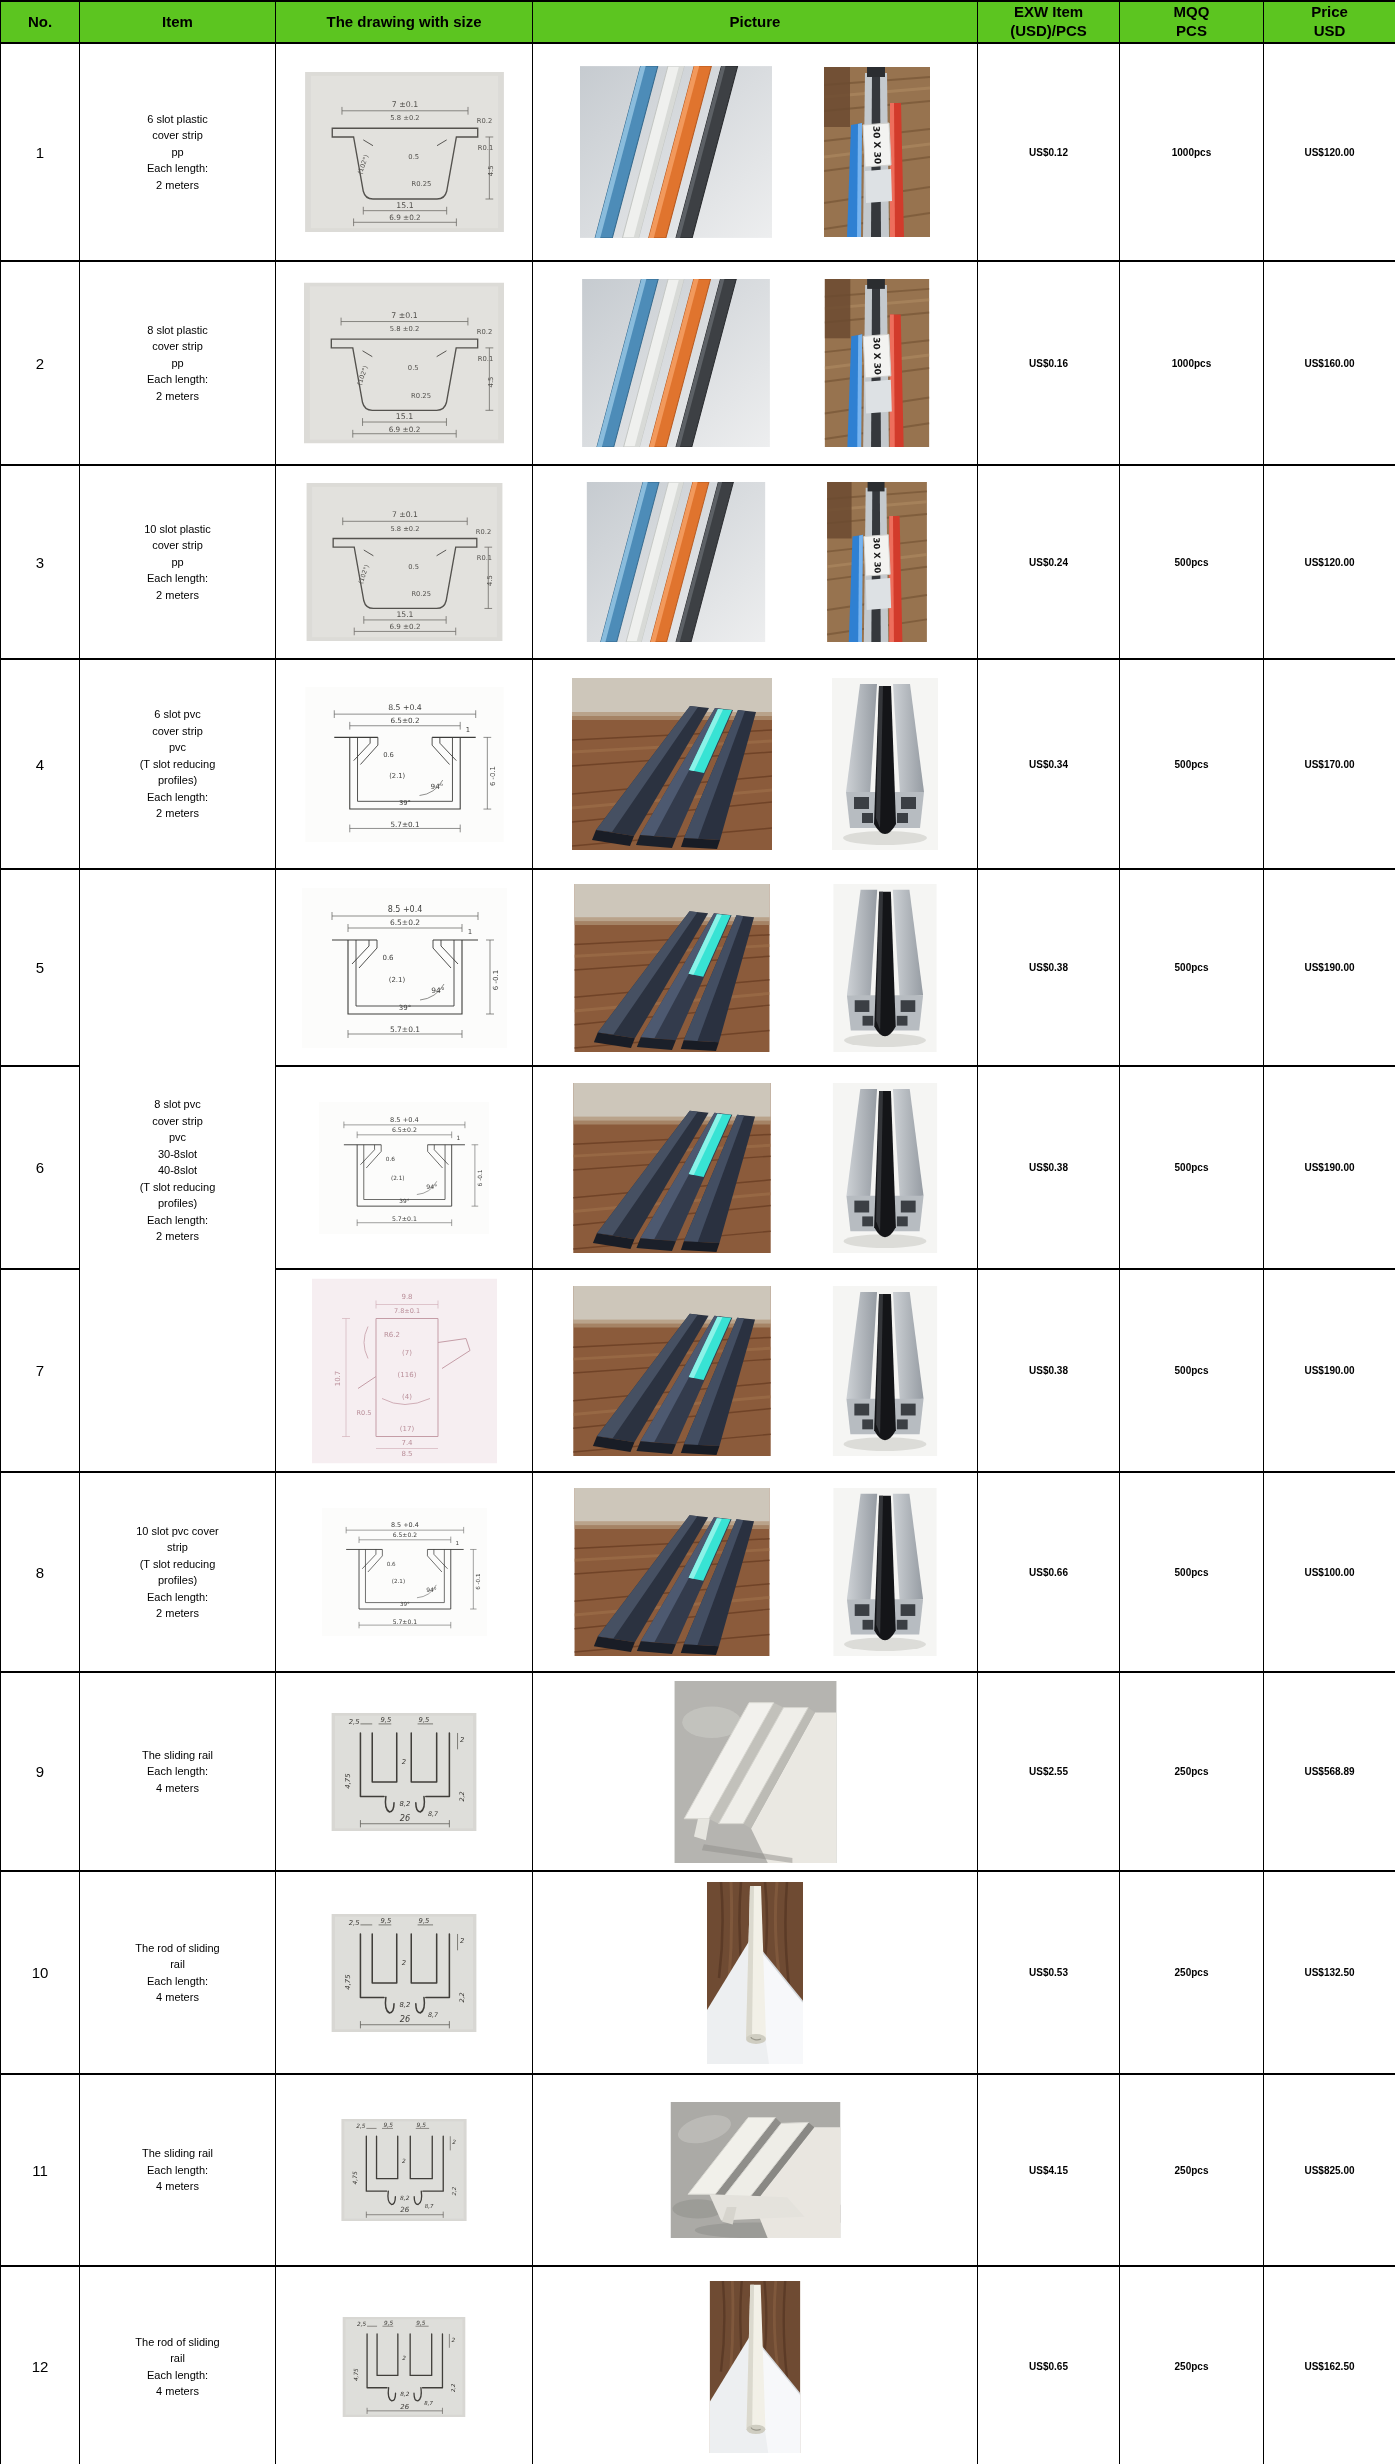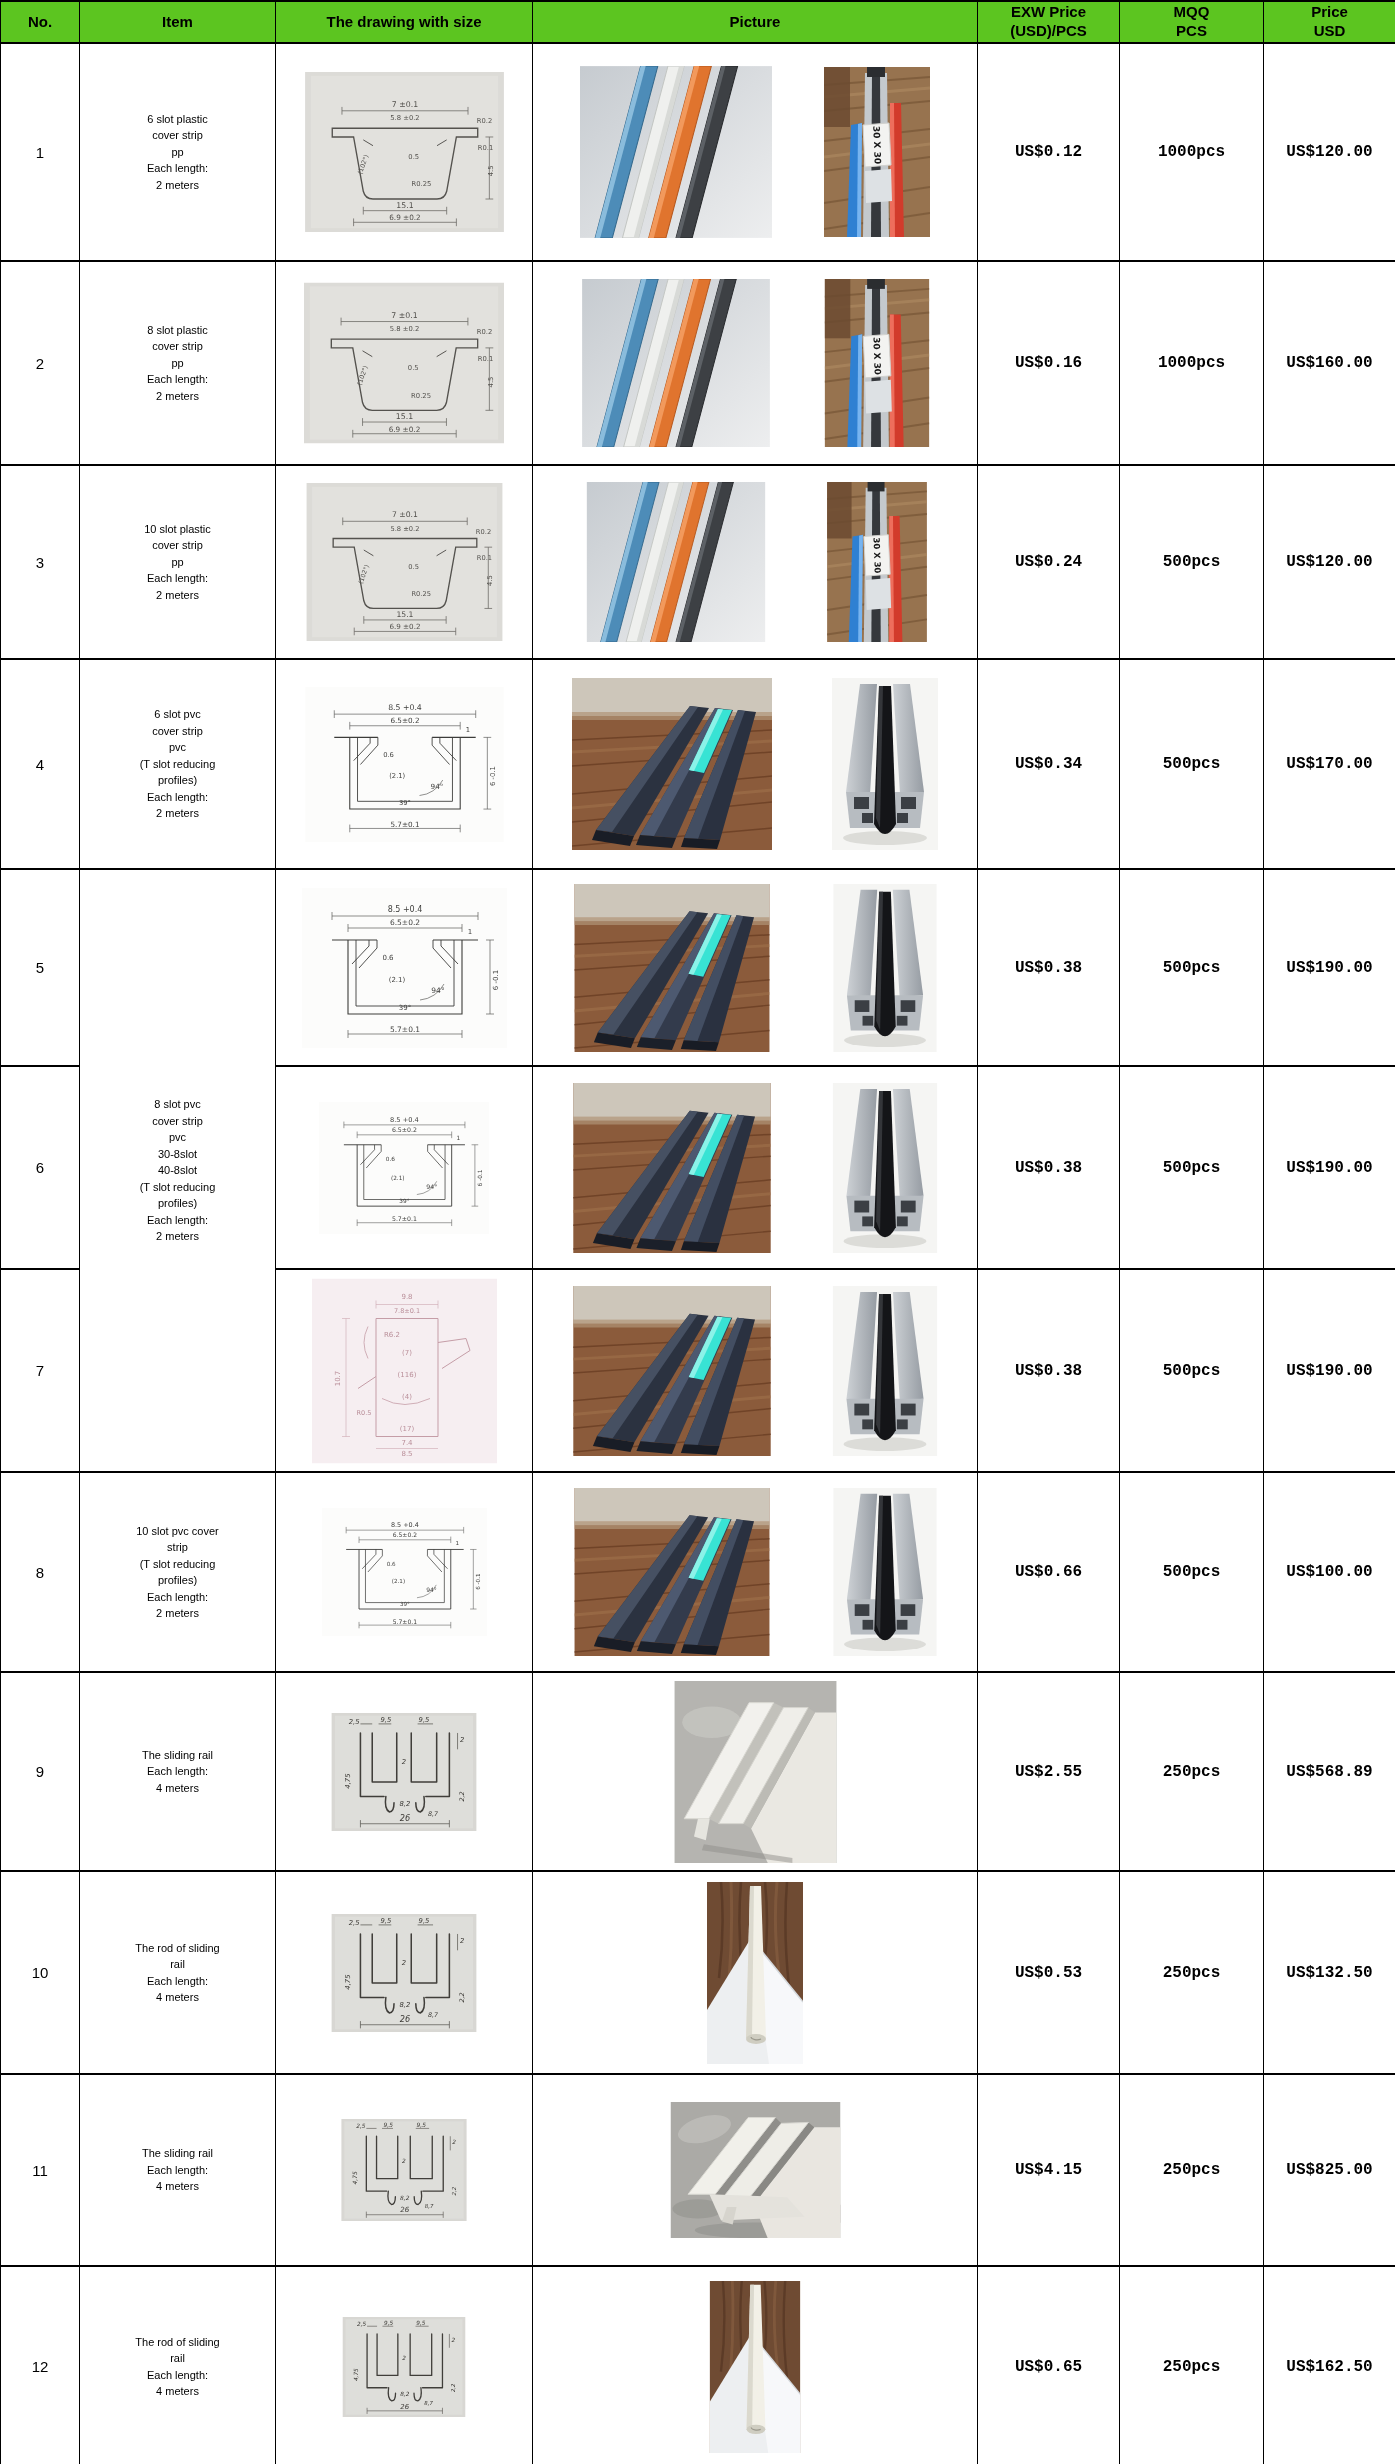--- a/index.html
+++ b/index.html
@@ -6,21 +6,21 @@
     font-family:"Liberation Sans","DejaVu Sans",sans-serif;}
   .sheet{width:1395px;}
   table{border-collapse:collapse;table-layout:fixed;width:1395px;background:#fff;}
   th,td{border-left:1px solid #000;border-right:1px solid #000;
         border-top:2px solid #000;border-bottom:2px solid #000;
         text-align:center;vertical-align:middle;padding:0;overflow:hidden;}
   thead th{background:var(--hdr,#5cc520);font-weight:bold;font-size:15px;
         line-height:1.25;white-space:pre-line;height:40px;}
   .num{font-size:15px;}
   .item{font-size:11px;line-height:1.5;white-space:pre-line;}
-  .money{font-size:16px;font-weight:bold;font-family:Liberation Mono, monospace;}
+  .money{font-size:10px;font-weight:bold;}
   .picwrap{display:flex;align-items:center;justify-content:center;gap:52px;}
   .picwrap.tight{gap:60px;}
   .drawwrap{display:flex;align-items:center;justify-content:center;}
   svg{display:block;}
 </style>
 </head>
 <body>
 
 <svg width="0" height="0" style="position:absolute" aria-hidden="true">
 <defs>
@@ -278,21 +278,21 @@
         <col style="width:142px">
         <col style="width:144px">
         <col style="width:132px">
   </colgroup>
   <thead>
     <tr>
       <th>No.</th>
       <th>Item</th>
       <th>The drawing with size</th>
       <th>Picture</th>
-      <th>EXW Price
+      <th>EXW Item
 (USD)/PCS</th>
       <th>MQQ
 PCS</th>
       <th>Price
 USD</th>
     </tr>
   </thead>
   <tbody>
 
     <tr style="height:218px">

